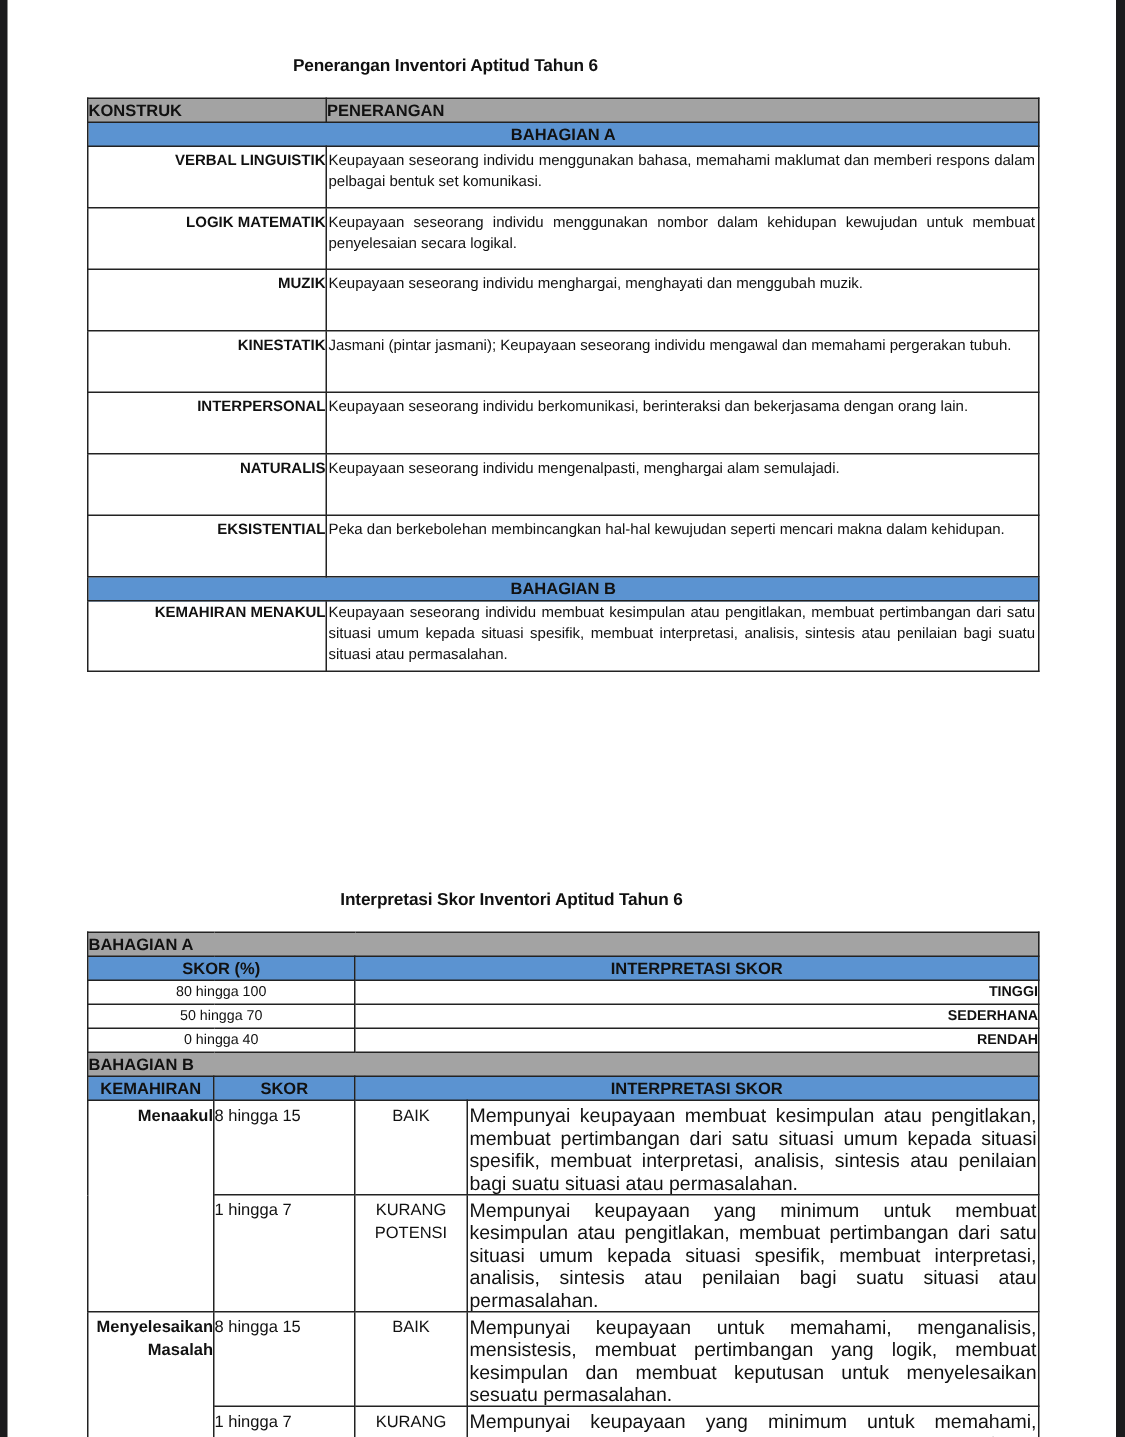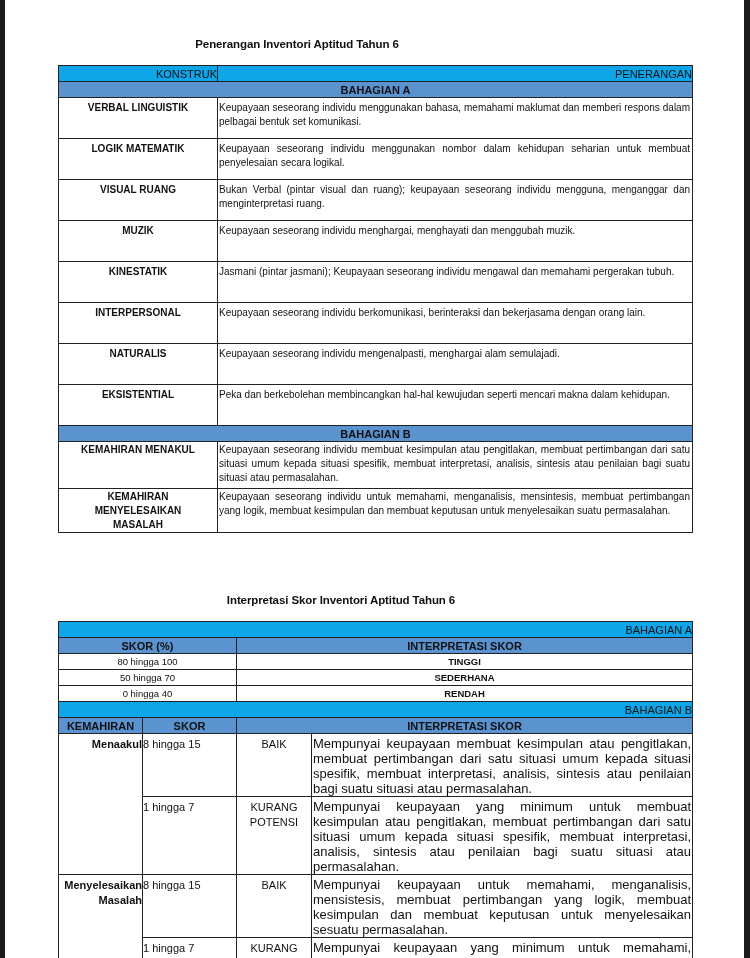--- a/index.html
+++ b/index.html
@@ -13,33 +13,33 @@
   .edge-left { position: absolute; left: 0; top: 0; width: 5px; height: 958px; background: #1b1b1d; }
   .edge-right { position: absolute; right: 0; top: 0; width: 6px; height: 958px; background: #1b1b1d; }
   .title {
     position: absolute; left: 0; width: 594px; text-align: center;
     font-weight: bold; font-size: 11.5px; letter-spacing: -0.1px;
   }
   #title1 { top: 38px; }
   #title2 { top: 594px; margin-left: 44px; }
   table { position: absolute; border-collapse: collapse; table-layout: fixed; }
   td, th { border: 1.2px solid #222; padding: 0; font-size: 10px; line-height: 14px; }
-  .hdr-grey { background: #0ea5e9; font-weight: normal; text-align: right; font-size: 11px; height: 15px; line-height: 14px; }
+  .hdr-grey { background: #a3a3a3; font-weight: bold; text-align: left; font-size: 11px; height: 15px; line-height: 14px; }
   .hdr-blue { background: #5b93d1; font-weight: bold; text-align: center; font-size: 11px; height: 15px; line-height: 14px; }
   
   #t1 { left: 58px; top: 65px; width: 634px; }
-  #t1 .k { font-weight: bold; text-align: center; vertical-align: top; padding-top: 3px; }
+  #t1 .k { font-weight: bold; text-align: right; vertical-align: top; padding-top: 3px; }
   #t1 .d { text-align: justify; vertical-align: top; padding: 3px 2px 0 1px; }
   #t1 tr.rowA td { height: 37px; }
   #t1 tr.rowB1 td { height: 45px; }
   #t1 tr.rowB2 td { height: 41px; }
   
   #t2 { left: 58px; top: 621px; width: 634px; }
   #t2 .c { text-align: center; font-size: 9.5px; height: 15px; line-height: 14px; }
-  #t2 .cb { text-align: center; font-weight: bold; font-size: 9.5px; height: 15px; line-height: 14px; }
+  #t2 .cb { text-align: right; font-weight: bold; font-size: 9.5px; height: 15px; line-height: 14px; }
   #t2 .top { vertical-align: top; padding-top: 3px; }
   #t2 .kem { font-weight: bold; text-align: right; font-size: 11px; line-height: 15px; }
   #t2 .sk { text-align: left; font-size: 11px; line-height: 15px; }
   #t2 .lab { text-align: center; font-size: 11px; line-height: 15px; }
   #t2 .desc { text-align: justify; font-size: 13px; line-height: 15px; padding: 2px 1px 0 1px; }
 </style>
 </head>
 <body>
 
 <div class="edge-left"></div>
@@ -59,25 +59,21 @@
   </tr>
   <tr>
     <td class="hdr-blue" colspan="2">BAHAGIAN A</td>
   </tr>
   <tr class="rowA">
     <td class="k">VERBAL LINGUISTIK</td>
     <td class="d">Keupayaan seseorang individu menggunakan bahasa, memahami maklumat dan memberi respons dalam pelbagai bentuk set komunikasi.</td>
   </tr>
   <tr class="rowA">
     <td class="k">LOGIK MATEMATIK</td>
-    <td class="d">Keupayaan seseorang individu menggunakan nombor dalam kehidupan seharian untuk membuat penyelesaian secara logikal.</td>
-  </tr>
-  <tr class="rowA">
-    <td class="k">VISUAL RUANG</td>
-    <td class="d">Bukan Verbal (pintar visual dan ruang); keupayaan seseorang individu mengguna, menganggar dan menginterpretasi ruang.</td>
+    <td class="d">Keupayaan seseorang individu menggunakan nombor dalam kehidupan kewujudan untuk membuat penyelesaian secara logikal.</td>
   </tr>
   <tr class="rowA">
     <td class="k">MUZIK</td>
     <td class="d">Keupayaan seseorang individu menghargai, menghayati dan menggubah muzik.</td>
   </tr>
   <tr class="rowA">
     <td class="k">KINESTATIK</td>
     <td class="d">Jasmani (pintar jasmani); Keupayaan seseorang individu mengawal dan memahami pergerakan tubuh.</td>
   </tr>
   <tr class="rowA">
@@ -91,24 +87,20 @@
   <tr class="rowA">
     <td class="k">EKSISTENTIAL</td>
     <td class="d">Peka dan berkebolehan membincangkan hal-hal kewujudan seperti mencari makna dalam kehidupan.</td>
   </tr>
   <tr>
     <td class="hdr-blue" colspan="2">BAHAGIAN B</td>
   </tr>
   <tr class="rowB1">
     <td class="k" style="padding-top:1px">KEMAHIRAN MENAKUL</td>
     <td class="d" style="padding-top:1px">Keupayaan seseorang individu membuat kesimpulan atau pengitlakan, membuat pertimbangan dari satu situasi umum kepada situasi spesifik, membuat interpretasi, analisis, sintesis atau penilaian bagi suatu situasi atau permasalahan.</td>
-  </tr>
-  <tr class="rowB2">
-    <td class="k" style="padding:1px 14px 0 14px">KEMAHIRAN MENYELESAIKAN MASALAH</td>
-    <td class="d" style="padding-top:1px">Keupayaan seseorang individu untuk memahami, menganalisis, mensintesis, membuat pertimbangan yang logik, membuat kesimpulan dan membuat keputusan untuk menyelesaikan suatu permasalahan.</td>
   </tr>
 </tbody>
   </table>
 
 <div class="title" id="title2">Interpretasi Skor Inventori Aptitud Tahun 6</div>
 
 <table id="t2">
   <colgroup>
     <col style="width:84px">
       <col style="width:94px">

